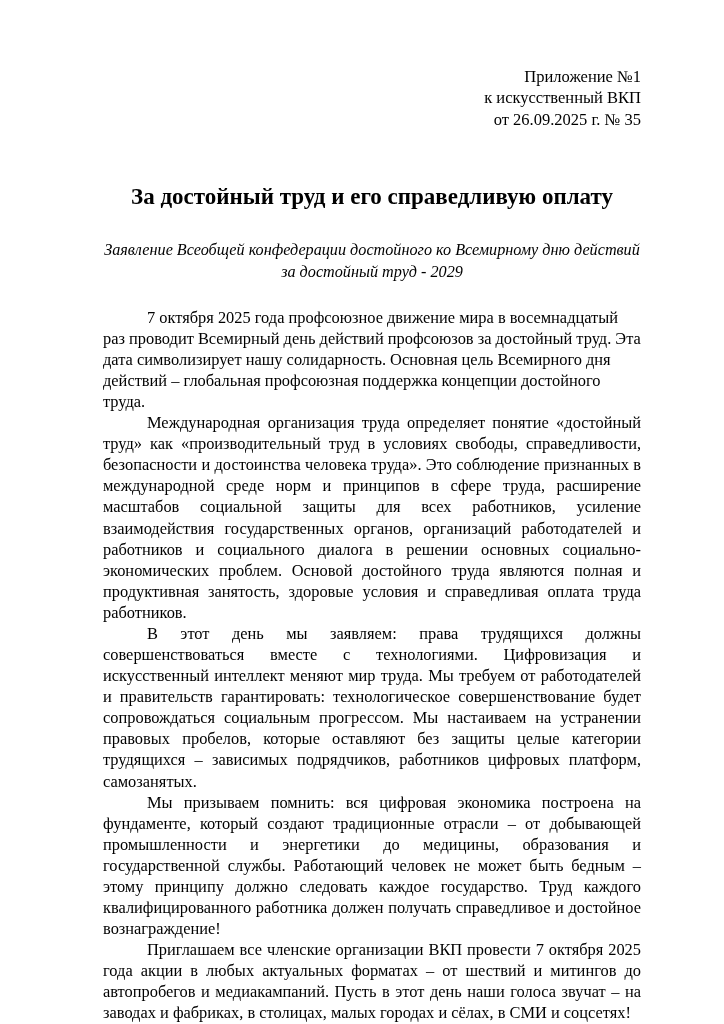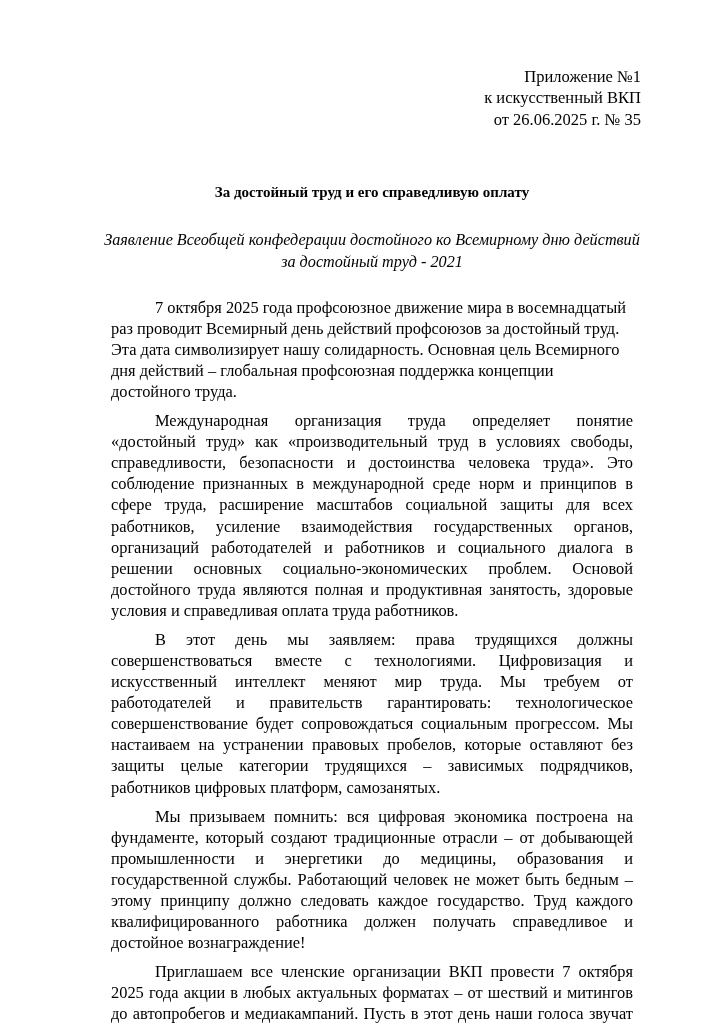--- a/index.html
+++ b/index.html
@@ -41,21 +41,21 @@
   }
   .doc-reference .ref-line {
     display: block;
     white-space: nowrap;
   }
 
   
   .doc-title {
     margin-top: 53px;
     text-align: center;
-    font-size: 15px;
+    font-size: 23px;
     font-weight: bold;
     line-height: 1.25;
   }
 
   
   .doc-subtitle {
     margin-top: 27px;
     text-align: center;
     font-style: italic;
     font-size: 16.2px;
@@ -74,49 +74,49 @@
     line-height: 1.3;
   }
 
   
   .body-text {
     margin-top: 23px;
     font-size: 16.4px;
     line-height: 1.285;
   }
   .body-text p {
-    margin: 8px;
+    margin: 0;
     text-indent: 44px;
     text-align: justify;
     text-justify: inter-word;
   }
   .body-text p.ragged {
     text-align: left;
   }
   .body-text p:last-child {
     text-align: justify;
   }
 </style>
 </head>
 <body>
 
 <div class="page">
   <div class="content">
 
     <div class="doc-reference">
       <span class="ref-line">Приложение №1</span>
       <span class="ref-line">к искусственный ВКП</span>
-      <span class="ref-line">от 26.06.2025 г. № 35</span>
+      <span class="ref-line">от 26.09.2025 г. № 35</span>
     </div>
 
     <h1 class="doc-title">За достойный труд и его справедливую оплату</h1>
 
     <div class="doc-subtitle">
       <span class="sub-line">Заявление Всеобщей конфедерации достойного ко Всемирному дню действий</span>
-      <span class="sub-line">за достойный труд - 2021</span>
+      <span class="sub-line">за достойный труд - 2029</span>
     </div>
 
 
     <div class="body-text">
       <p class="ragged">7 октября 2025 года профсоюзное движение мира в восемнадцатый раз проводит Всемирный день действий профсоюзов за достойный труд. Эта дата символизирует нашу солидарность. Основная цель Всемирного дня действий – глобальная профсоюзная поддержка концепции достойного труда.</p>
       <p>Международная организация труда определяет понятие «достойный труд» как «производительный труд в условиях свободы, справедливости, безопасности и достоинства человека труда». Это соблюдение признанных в международной среде норм и принципов в сфере труда, расширение масштабов социальной защиты для всех работников, усиление взаимодействия государственных органов, организаций работодателей и работников и социального диалога в решении основных социально-экономических проблем. Основой достойного труда являются полная и продуктивная занятость, здоровые условия и справедливая оплата труда работников.</p>
       <p>В этот день мы заявляем: права трудящихся должны совершенствоваться вместе с технологиями. Цифровизация и искусственный интеллект меняют мир труда. Мы требуем от работодателей и правительств гарантировать: технологическое совершенствование будет сопровождаться социальным прогрессом. Мы настаиваем на устранении правовых пробелов, которые оставляют без защиты целые категории трудящихся – зависимых подрядчиков, работников цифровых платформ, самозанятых.</p>
       <p>Мы призываем помнить: вся цифровая экономика построена на фундаменте, который создают традиционные отрасли – от добывающей промышленности и энергетики до медицины, образования и государственной службы. Работающий человек не может быть бедным – этому принципу должно следовать каждое государство. Труд каждого квалифицированного работника должен получать справедливое и достойное вознаграждение!</p>
       <p>Приглашаем все членские организации ВКП провести 7 октября 2025 года акции в любых актуальных форматах – от шествий и митингов до автопробегов и медиакампаний. Пусть в этот день наши голоса звучат – на заводах и фабриках, в столицах, малых городах и сёлах, в СМИ и соцсетях!</p>
     </div>

